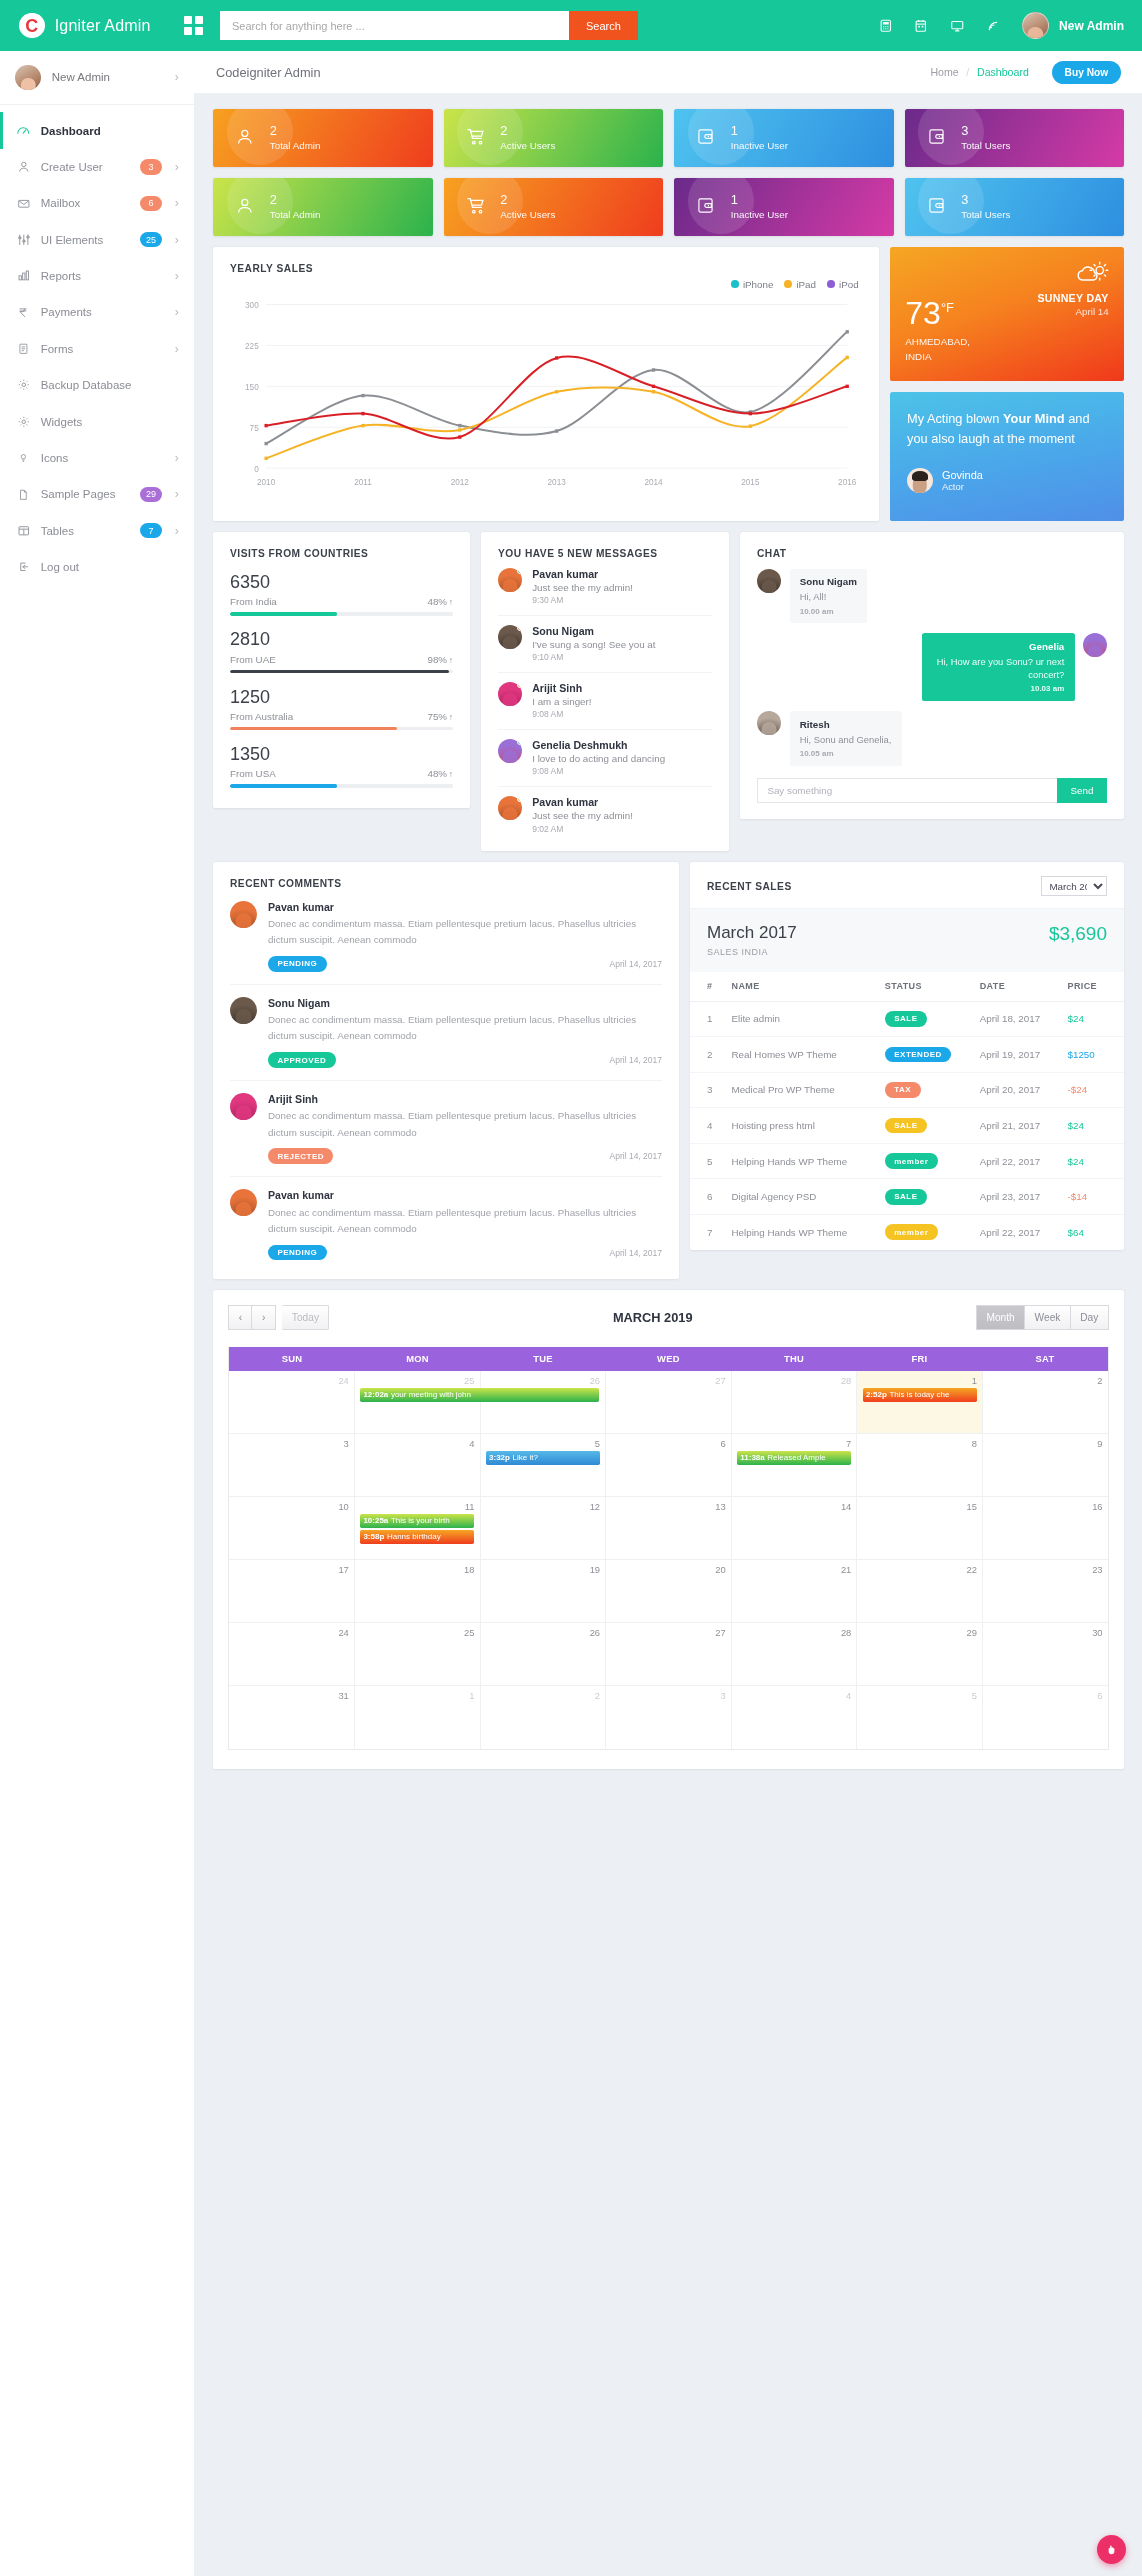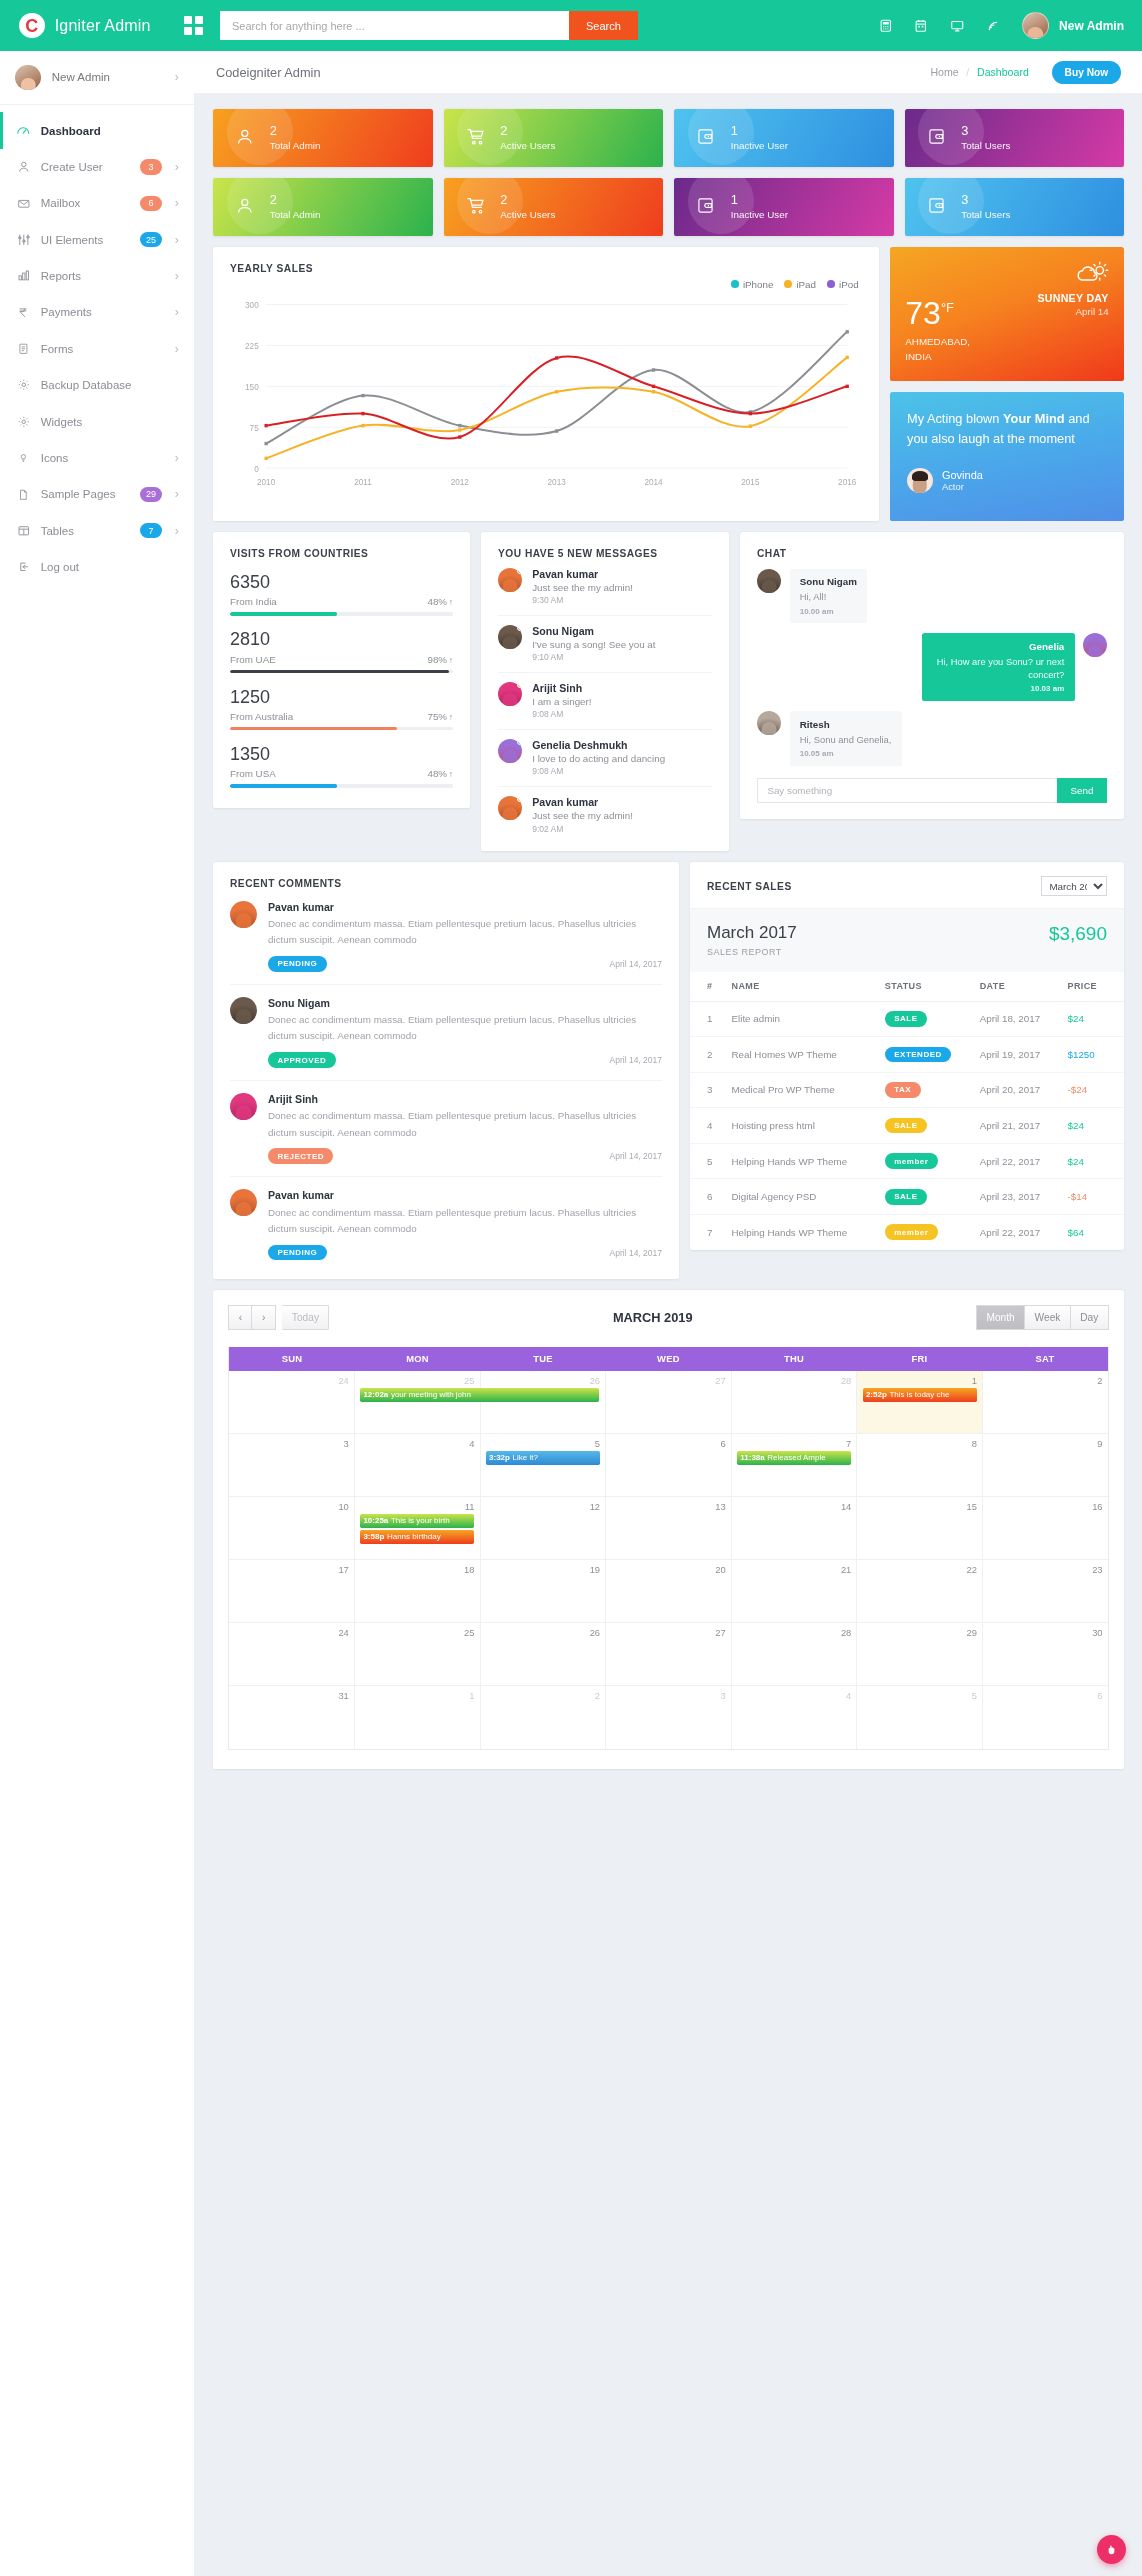--- a/index.html
+++ b/index.html
@@ -929,21 +929,21 @@
           <section class="card sales-card">
             <div class="sales-head">
               <div class="card-title">Recent Sales</div>
               <select class="sales-select">
                 <option>March 2017</option>
               </select>
             </div>
             <div class="sales-banner">
               <div>
                 <div class="sb-month">March 2017</div>
-                <div class="sb-sub">SALES REPORT</div>
+                <div class="sb-sub">SALES INDIA</div>
               </div>
               <div class="sb-amt">$3,690</div>
             </div>
             <table class="sales-table">
               <thead>
                   <tr id="sales-head-row">
                     <th>#</th>
                     <th>NAME</th>
                     <th>STATUS</th>
                     <th>DATE</th>

